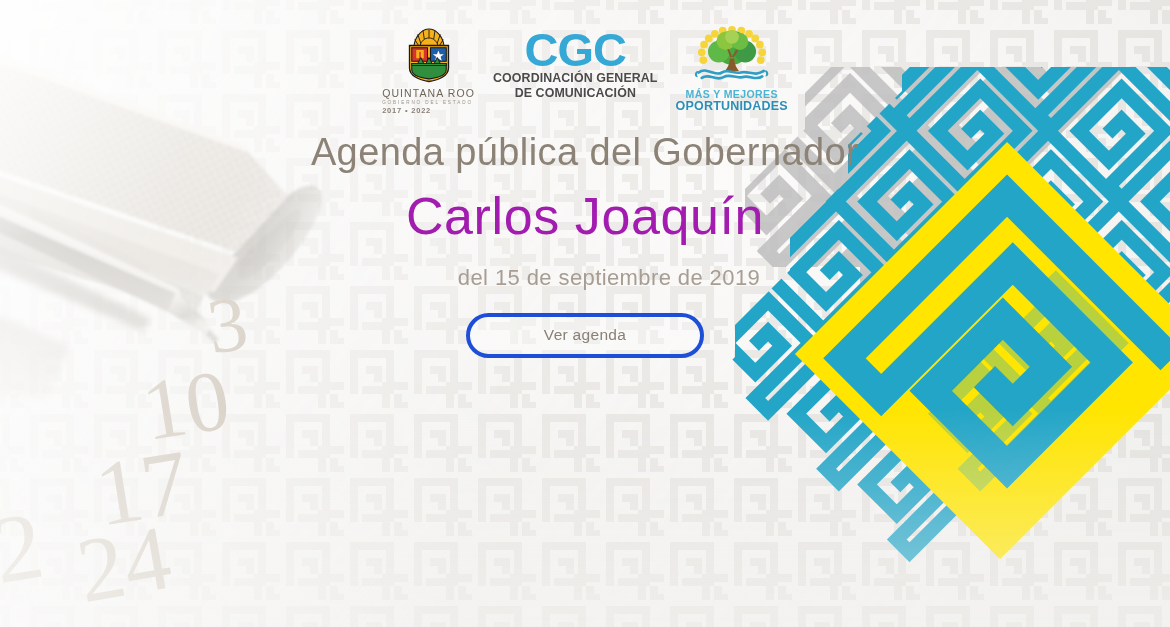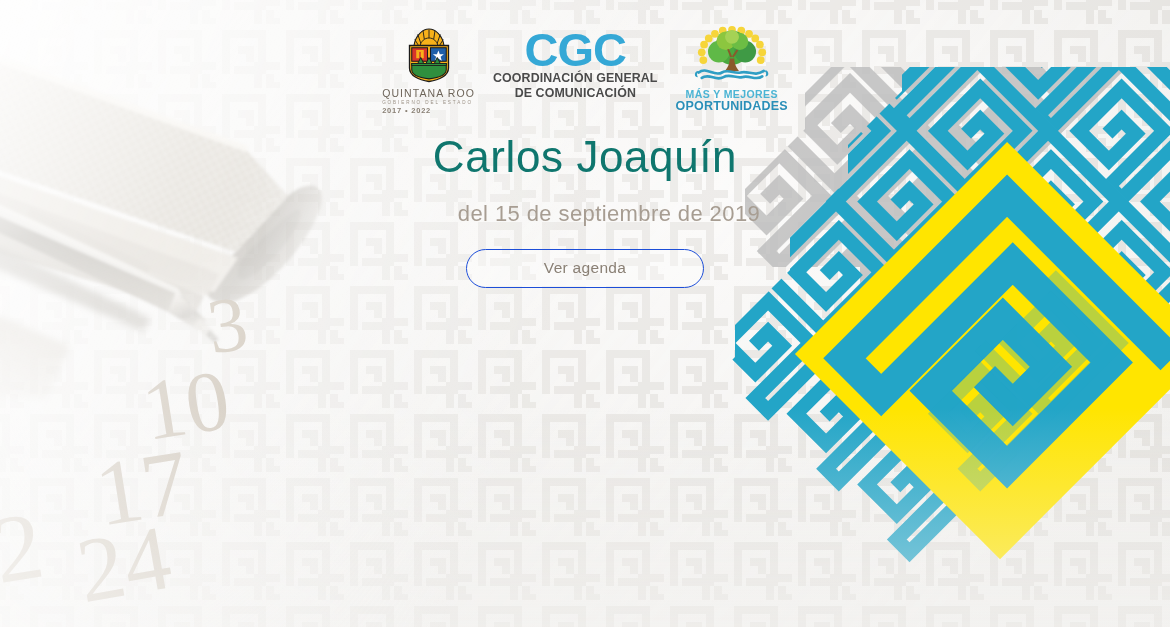--- a/index.html
+++ b/index.html
@@ -142,42 +142,42 @@
   .title-block { margin-top: 36px; }
   .title-1 {
     font-size: 38px;
     font-weight: 300;
     color: #8c8276;
     letter-spacing: 0.4px;
     line-height: 1.08;
     font-family: "Liberation Sans", sans-serif;
   }
   .title-2 {
-    font-size: 44px;
+    font-size: 52px;
     font-weight: 400;
-    color: #0f766e;
+    color: #a21caf;
     letter-spacing: 0.6px;
     line-height: 1.12;
-    margin-top: 0;
+    margin-top: 14px;
   }
   .subtitle {
     margin-top: 20px;
     font-size: 22px;
     font-weight: 300;
     color: #a79d92;
     letter-spacing: 0.4px;
     padding-left: 48px;
   }
 
   .cta-wrap { margin-top: 22px; }
   .cta {
     display: inline-block;
     min-width: 238px;
     padding: 9px 34px 10px;
-    border: 1px solid #1d4ed8;
+    border: 4px solid #1d4ed8;
     border-radius: 999px;
     background: rgba(255,255,255,0.30);
     color: #8a8075;
     font-size: 15.5px;
     font-weight: 400;
     letter-spacing: 0.3px;
     cursor: pointer;
     font-family: "Liberation Sans", sans-serif;
   }
 </style>
@@ -536,20 +536,21 @@
         </svg>
         <div class="mmo-txt">
           <div class="mmo-l1">MÁS Y MEJORES</div>
           <div class="mmo-l2">OPORTUNIDADES</div>
         </div>
       </div>
 
     </div>
 
     <div class="title-block">
+      <h1 class="title-1">Agenda pública del Gobernador</h1>
       <h2 class="title-2">Carlos Joaquín</h2>
       <p class="subtitle">del 15 de septiembre de 2019</p>
       <div class="cta-wrap">
         <button class="cta">Ver agenda</button>
       </div>
     </div>
 
   </div>
 </div>
 

